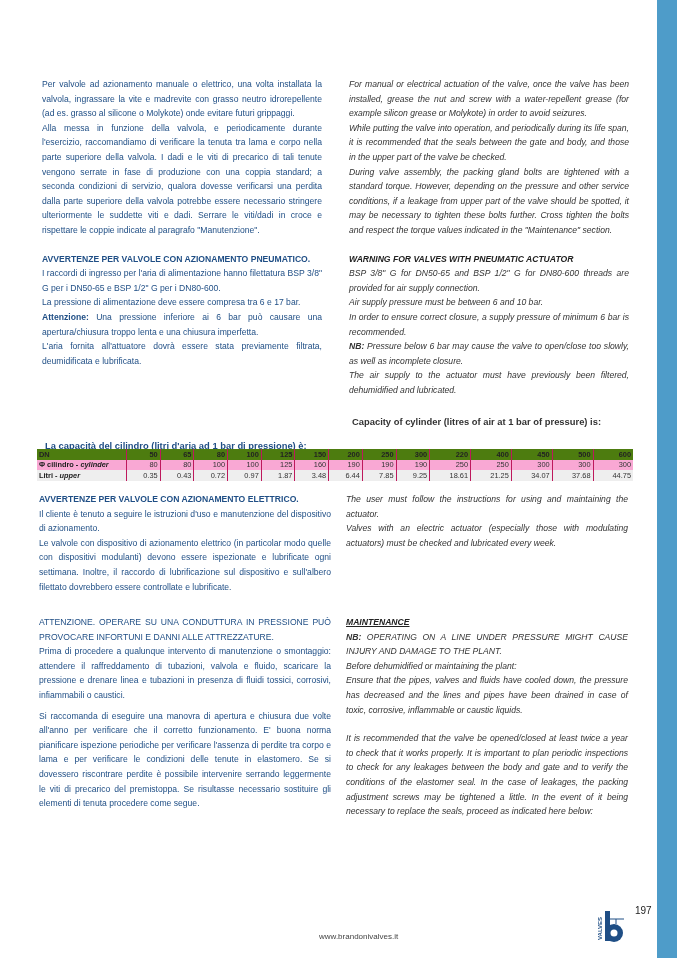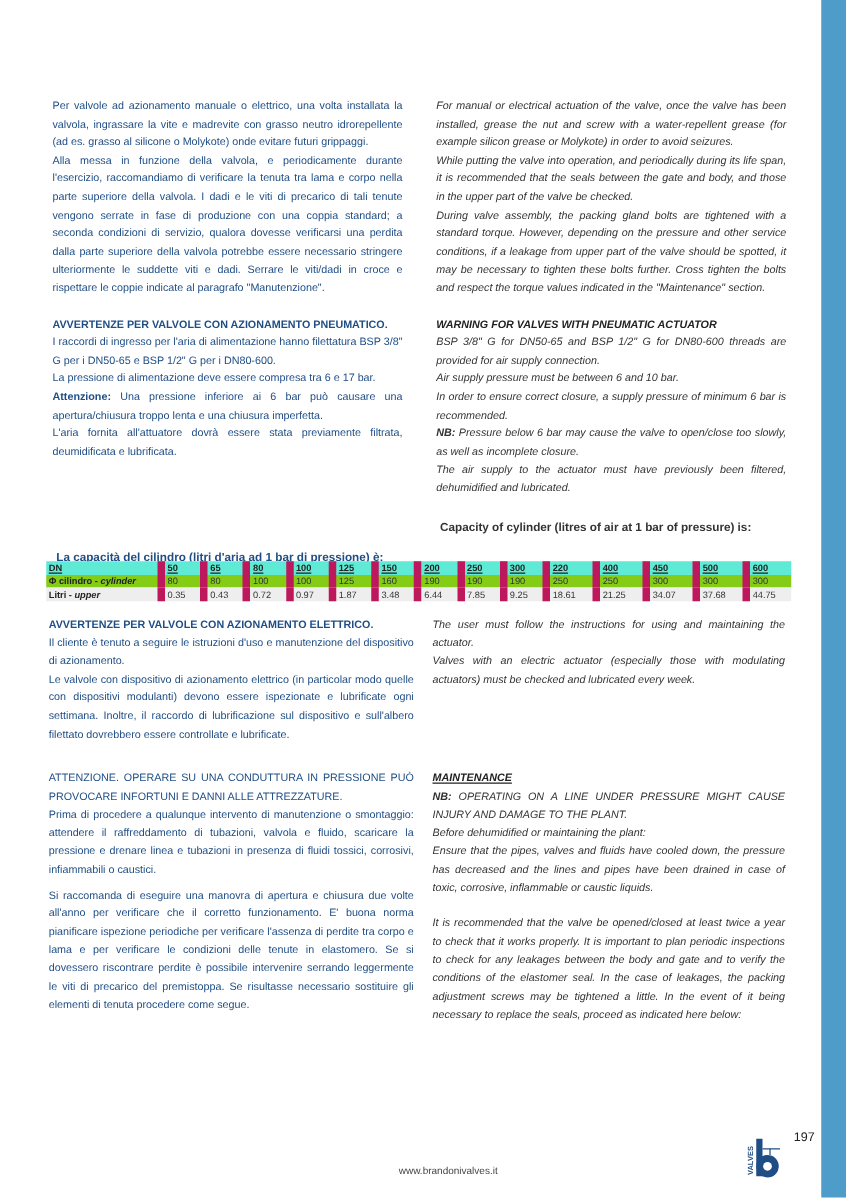--- a/index.html
+++ b/index.html
@@ -18,25 +18,25 @@
   .h-en { font-weight:bold; color:#222222; }
   .u { text-decoration:underline; }
   b.nb { font-weight:bold; }
   .cap { position:absolute; font-weight:bold; font-size:9.4px;margin-top:12px; }
   .cap-it { color:#1f4e85; left:45px; top:428px; }
   .cap-en { color:#333; left:352px; top:404px; }
   table.cyl {
     position:absolute; left:37px; top:449px; width:596px;
     border-collapse:collapse; font-size:7.4px; color:#333;
   }
-  table.cyl td { padding:0 2px; height:10.5px; text-align:left; border-left:6px solid #be185d; }
+  table.cyl td { padding:0 2px; height:10.5px; text-align:right; border-left:1px solid #be185d; }
   table.cyl td.lab { text-align:left; border-left:none; font-weight:bold; color:#222; width:85px; }
-  table.cyl tr.r0 td { background:#5eead4; font-weight:bold; color:#222;text-decoration:underline; }
+  table.cyl tr.r0 td { background:#4d7c0f; font-weight:bold; color:#222; }
   table.cyl tr.r2 td { background:#eeeeee; }
-  table.cyl tr.r1 td { background:#84cc16; }
+  table.cyl tr.r1 td { background:#f9a8d4; }
   .footer-url { position:absolute; left:319px; top:932px; font-size:8px; color:#444; }
   .logo { position:absolute; left:597px; top:909px; width:30px; height:36px; }
   .pnum { position:absolute; left:635px; top:905px; font-size:10px; color:#222; }
 </style>
 </head>
 <body>
 
 <div class="stripe"></div>
 
 <div class="col it" style="left:42px; top:77px; width:280px;">

